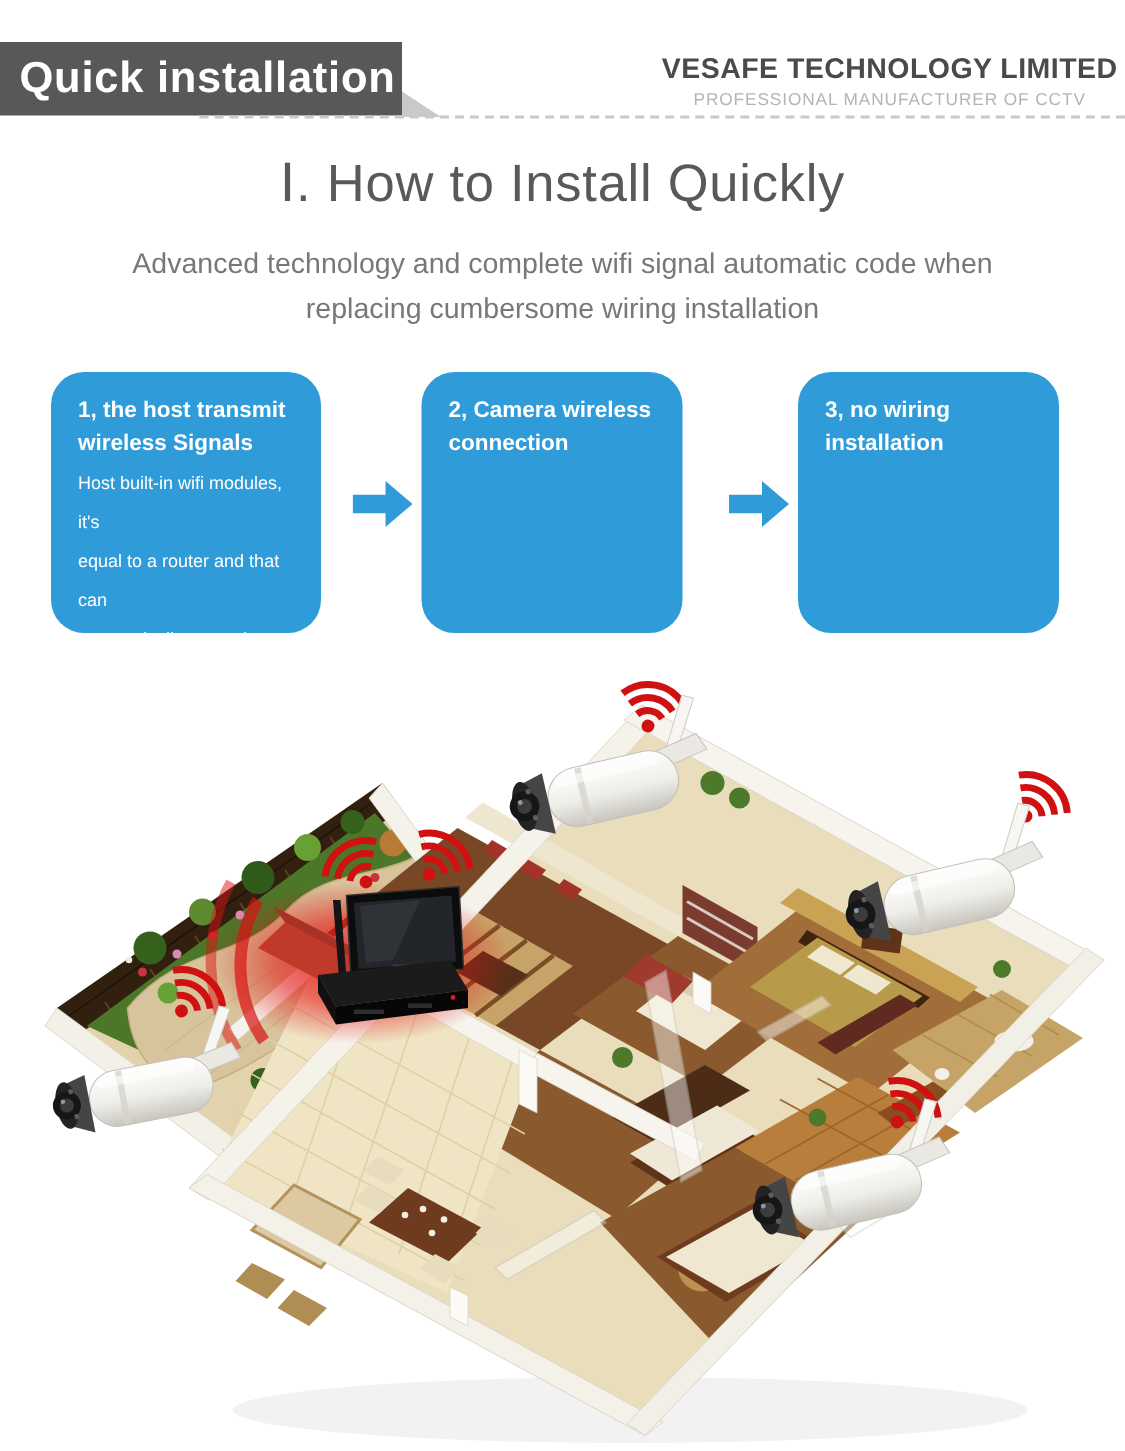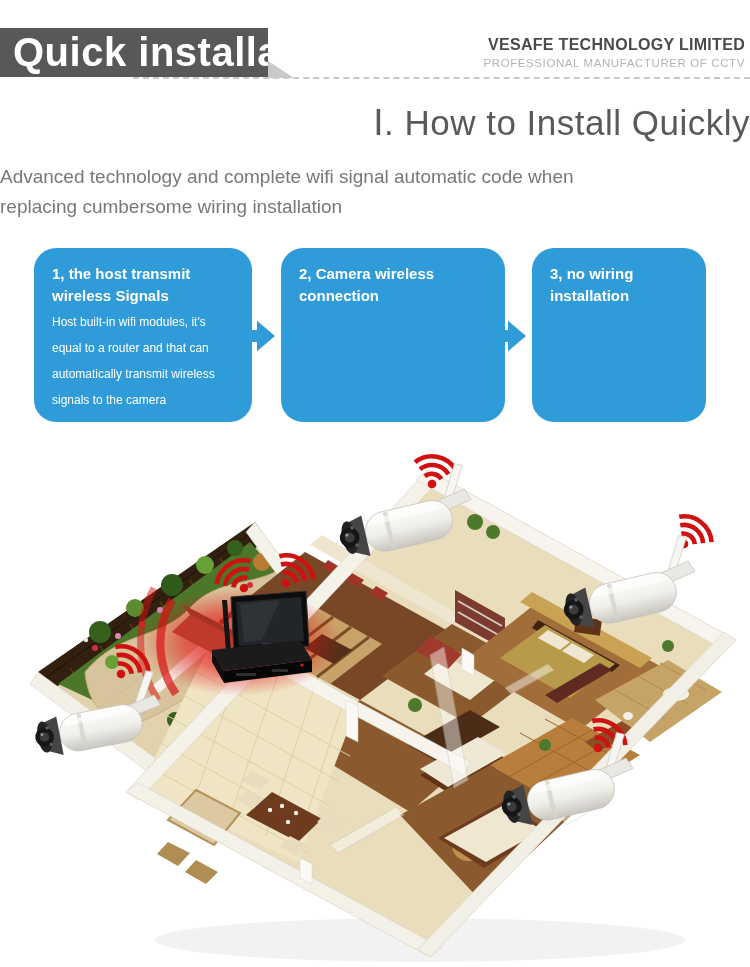--- a/index.html
+++ b/index.html
@@ -1,37 +1,37 @@
 <!DOCTYPE html>
 <html style="--accent-blue: #2F9CD9; --signal-red: #D01111; --banner-gray: #58585A;"><head>
 <meta charset="utf-8">
 <style>
   html,body{margin:0;padding:0;background:#ffffff;}
   .page{position:relative;width:750px;height:967px;background:#ffffff;overflow:hidden;
         font-family:"Liberation Sans","DejaVu Sans",sans-serif;}
   
   .banner{position:absolute;left:0;top:28px;width:268px;height:49px;background:var(--banner-gray,#58585a);
-          color:#fff;font-size:40px;font-weight:bold;line-height:49px;padding-left:13px;box-sizing:border-box;
+          color:#fff;font-size:29px;font-weight:bold;line-height:49px;padding-left:13px;box-sizing:border-box;
           letter-spacing:.5px;white-space:nowrap;}
   .banner-fold{position:absolute;left:268px;top:61px;width:26px;height:17px;background:#c9c9c9;
                clip-path:polygon(0 0,100% 100%,0 100%);}
   .company{position:absolute;right:5px;top:36px;text-align:right;}
-  .company-name{font-size:16px;font-weight:bold;color:#4a4a4a;letter-spacing:.3px;}
-  .company-tagline{font-size:11.5px;color:#b4b4b4;letter-spacing:.6px;margin-top:3px;}
+  .company-name{font-size:19px;font-weight:bold;color:#4a4a4a;letter-spacing:.3px;}
+  .company-tagline{font-size:11.5px;color:#b4b4b4;letter-spacing:.6px;margin-top:3px;text-align:center;}
   .header-rule{position:absolute;left:133px;top:77px;width:617px;border-top:2px dashed #c9c9c9;}
   
-  .page-title{position:absolute;left:0;top:103px;width:750px;margin:0;text-align:right;
+  .page-title{position:absolute;left:0;top:103px;width:750px;margin:0;text-align:center;
               font-size:35px;font-weight:normal;color:#595959;letter-spacing:.5px;}
-  .page-subtitle{position:absolute;left:0;top:162px;width:750px;margin:0;
+  .page-subtitle{position:absolute;left:0;top:162px;width:750px;margin:0;text-align:center;
                  font-size:19px;color:#787878;line-height:1.6;white-space:pre-line;}
   
   .step-box{position:absolute;top:248px;height:174px;background:var(--accent-blue,#2f9cd9);
             border-radius:22px;color:#fff;box-sizing:border-box;padding:15px 12px 0 18px;}
-  .step-1{left:34px;width:218px;}
-  .step-2{left:281px;width:224px;}
+  .step-1{left:34px;width:180px;}
+  .step-2{left:281px;width:174px;}
   .step-3{left:532px;width:174px;}
   .step-title{font-size:15px;font-weight:bold;line-height:1.45;height:46px;white-space:pre-line;}
   .step-body{font-size:12px;line-height:26px;white-space:pre-line;}
   .arrow{position:absolute;top:319px;width:40px;height:34px;background:var(--accent-blue,#2f9cd9);
          clip-path:polygon(0 32%,55% 32%,55% 5%,100% 50%,55% 95%,55% 68%,0 68%);}
   .arrow-1{left:235px;}
   .arrow-2{left:486px;}
   
   .illustration{position:absolute;left:0;top:432px;width:750px;height:535px;}
 </style>

